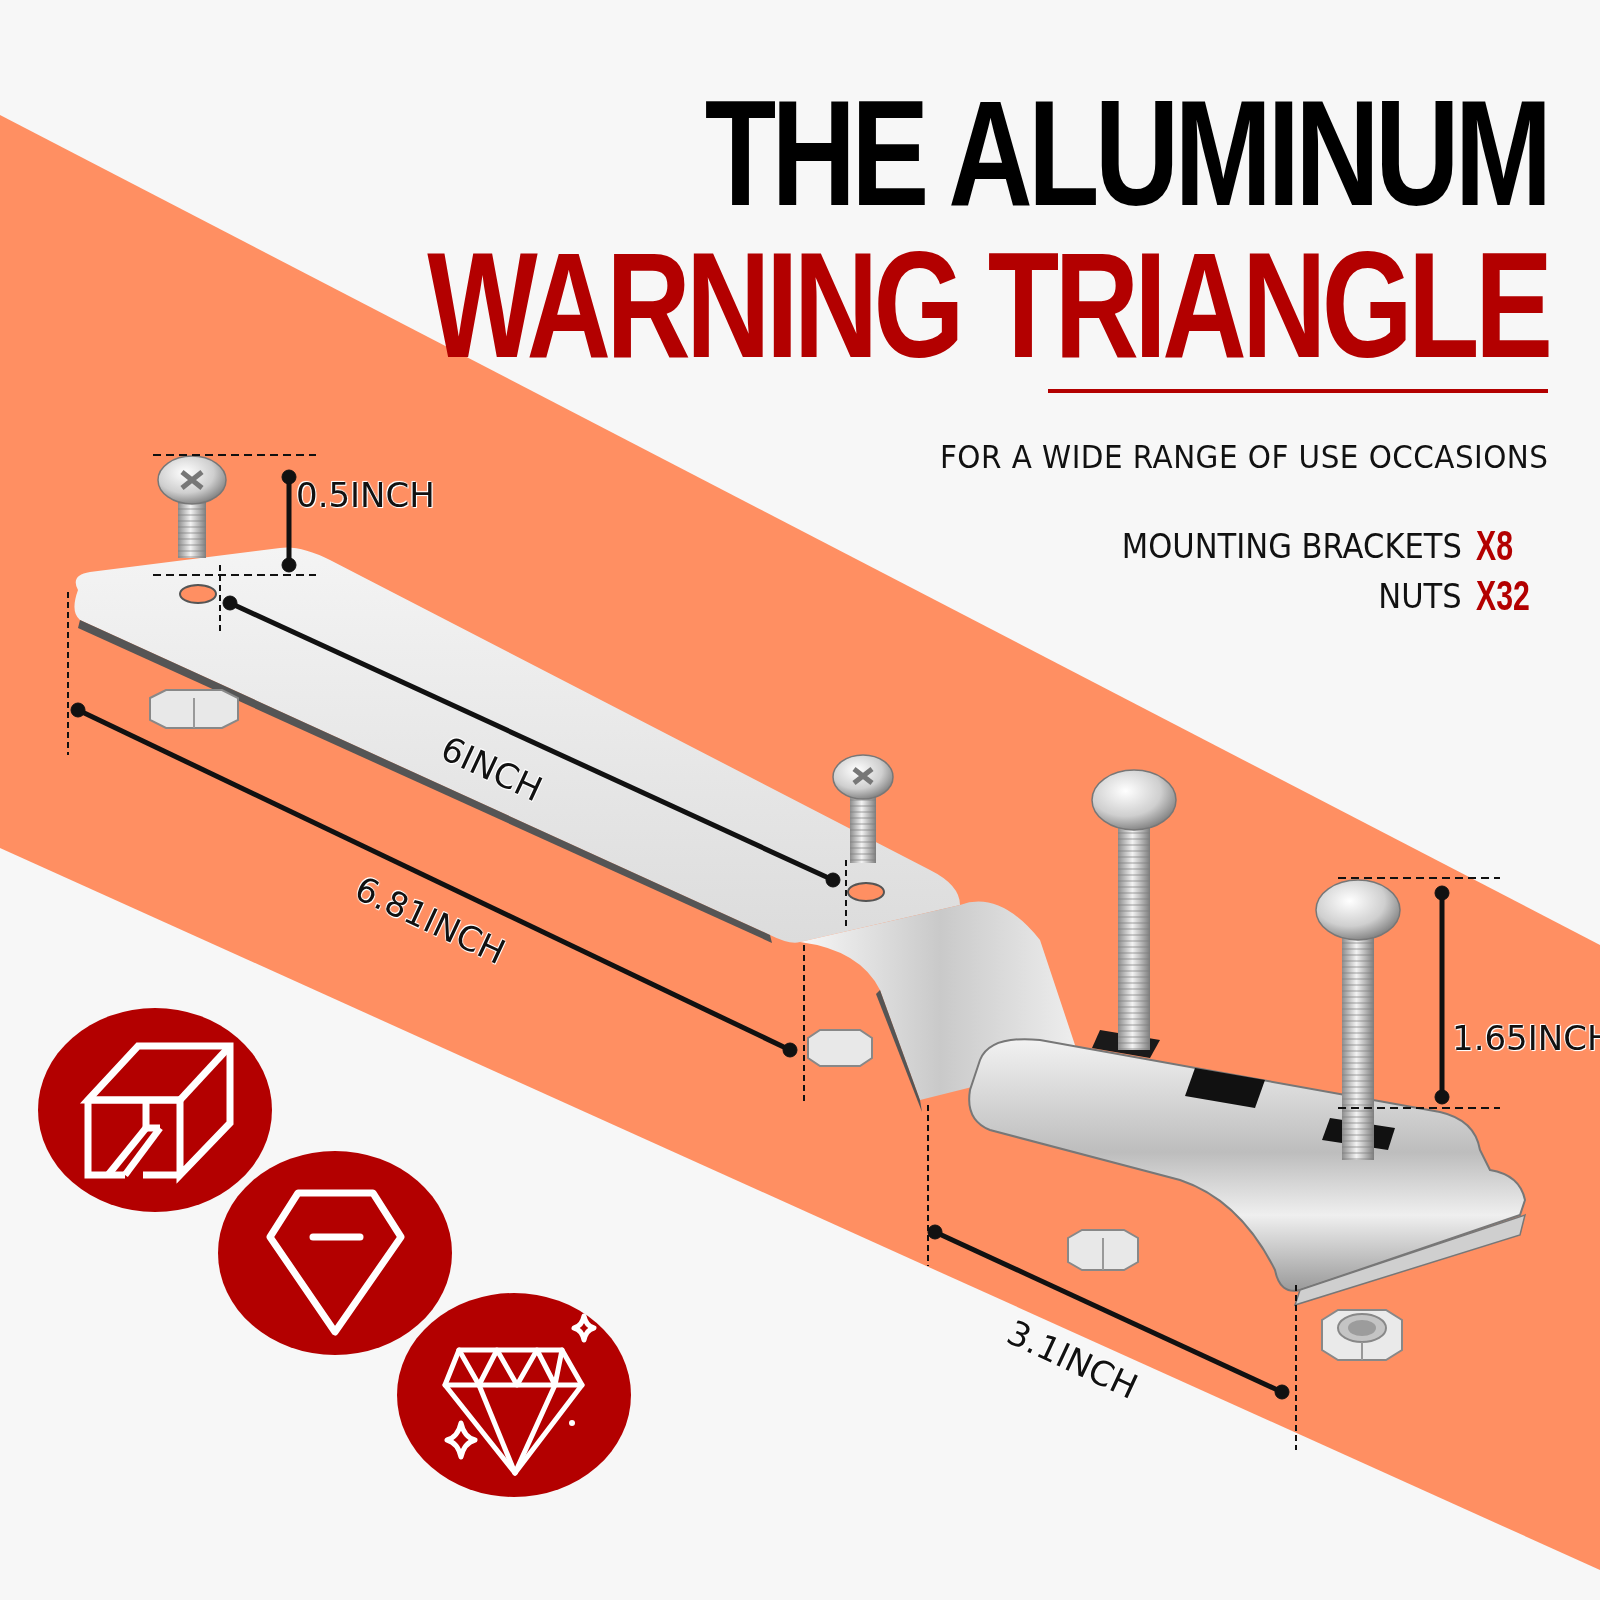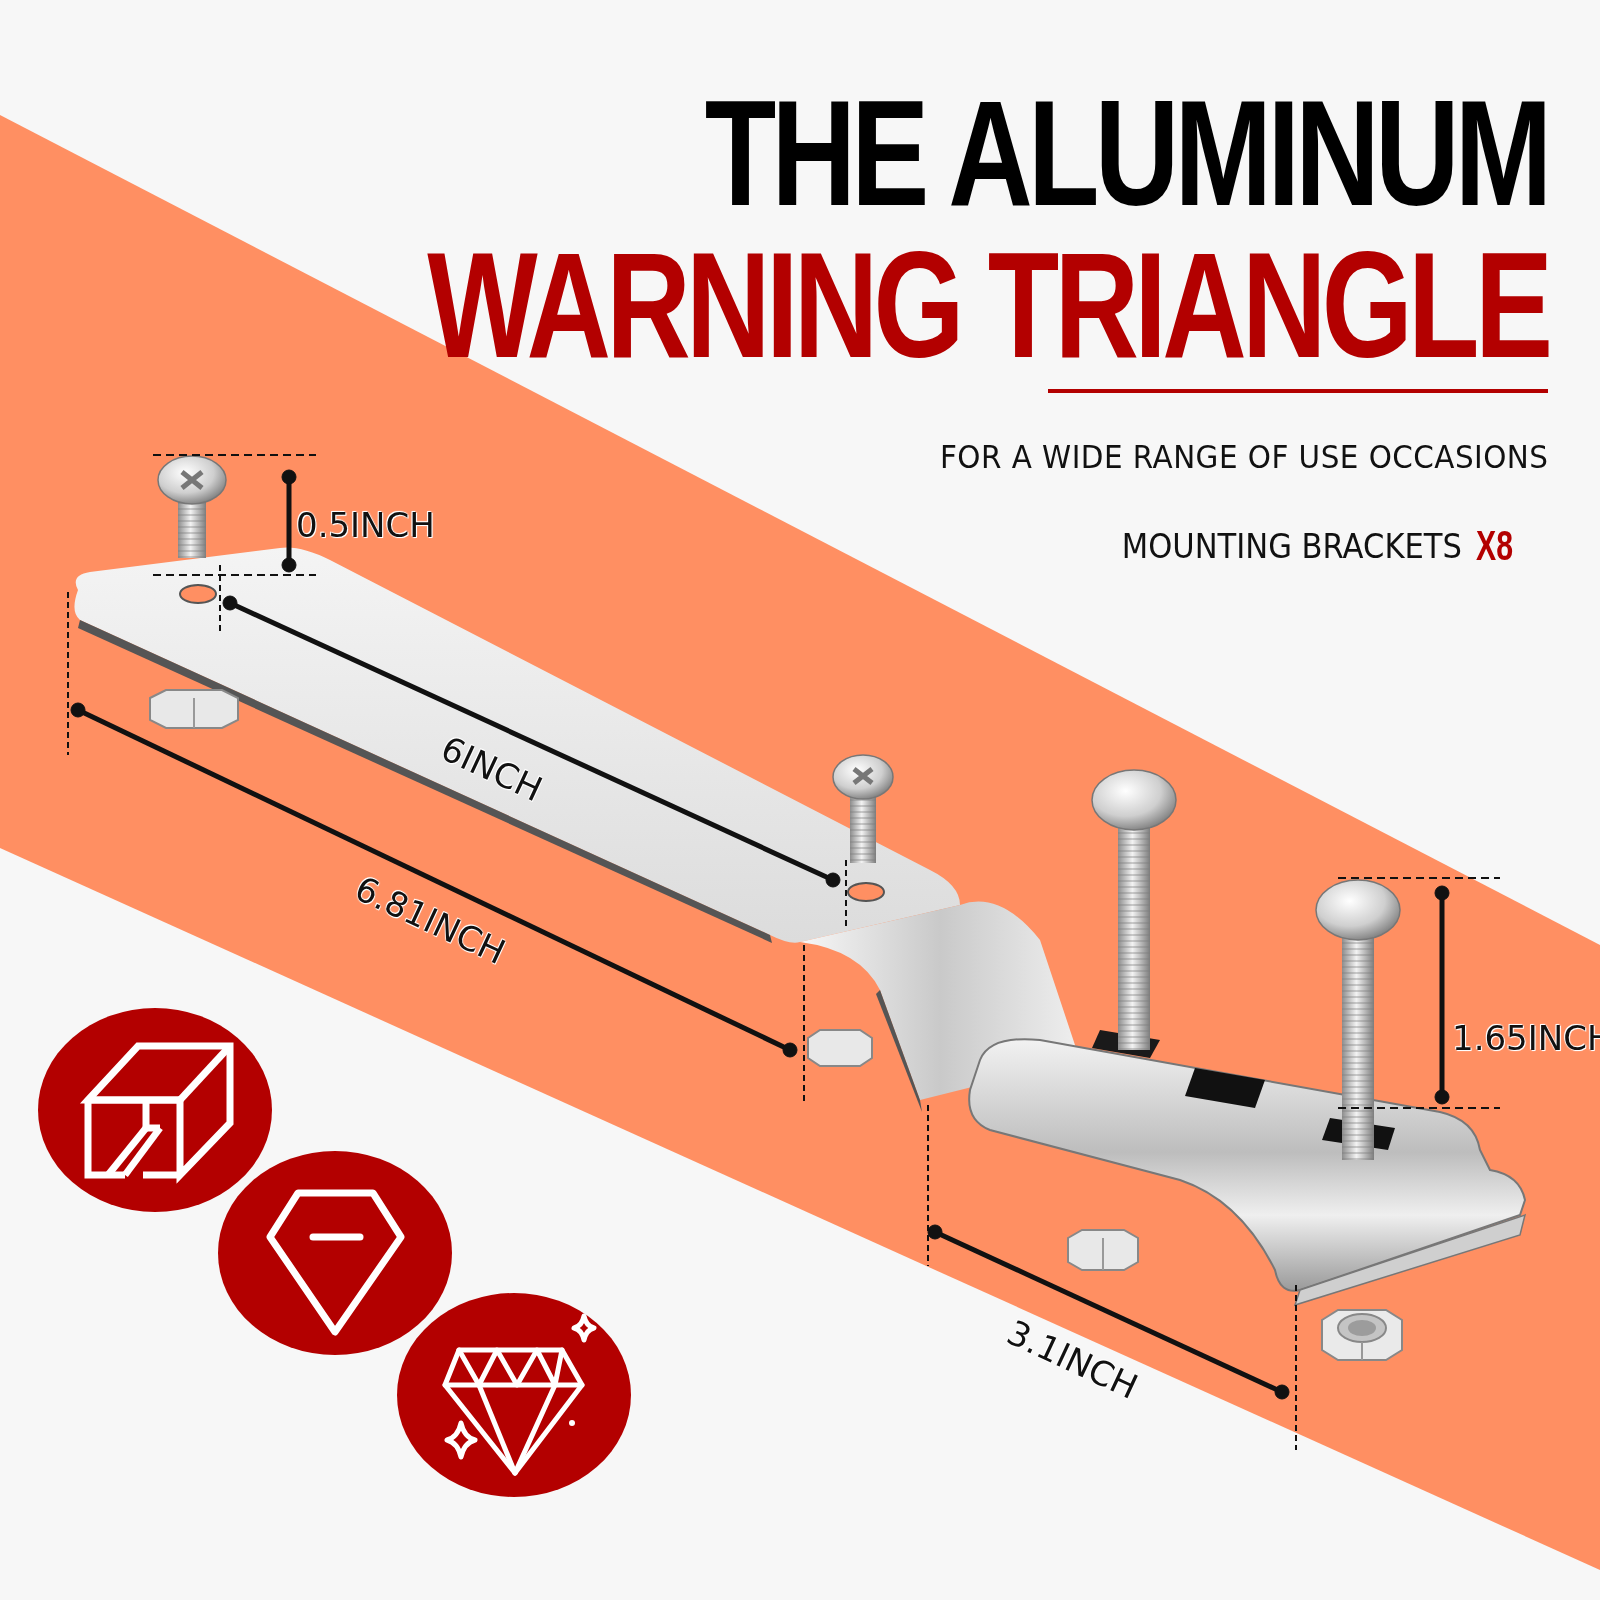--- a/index.html
+++ b/index.html
@@ -182,23 +182,26 @@
 <div class="title-line1">THE ALUMINUM</div>
 <div class="title-line2">WARNING TRIANGLE</div>
 <div class="title-rule"></div>
 
 <div class="subtitle">FOR A WIDE RANGE OF USE OCCASIONS</div>
 
 <div class="qty-list">
   <div class="qty-row">
     <span class="qty-label">MOUNTING BRACKETS</span><span class="qty-count">X8</span>
   </div>
-</div>
-
-<div class="dim-label" style="left:296px; top:505px;text-align:center;">0.5INCH</div>
+  <div class="qty-row">
+    <span class="qty-label">NUTS</span><span class="qty-count">X32</span>
+  </div>
+</div>
+
+<div class="dim-label" style="left:296px; top:475px;text-align:center;">0.5INCH</div>
 <div class="dim-label" style="left:452px; top:728px; transform:rotate(25deg);">6INCH</div>
 <div class="dim-label" style="left:366px; top:868px; transform:rotate(25deg);">6.81INCH</div>
 <div class="dim-label" style="left:1452px; top:1018px;">1.65INCH</div>
 <div class="dim-label" style="left:1018px; top:1312px; transform:rotate(25deg);">3.1INCH</div>
 
 <div class="badge" style="left:38px; top:1008px; width:234px; height:204px;">
   <svg viewBox="0 0 234 204">
     <g fill="none" stroke="#fff" stroke-width="7" stroke-linejoin="miter">
       <polygon points="50,92 100,38 192,38 192,115 142,167 142,92"></polygon>
       <line x1="50" y1="92" x2="142" y2="92"></line>

